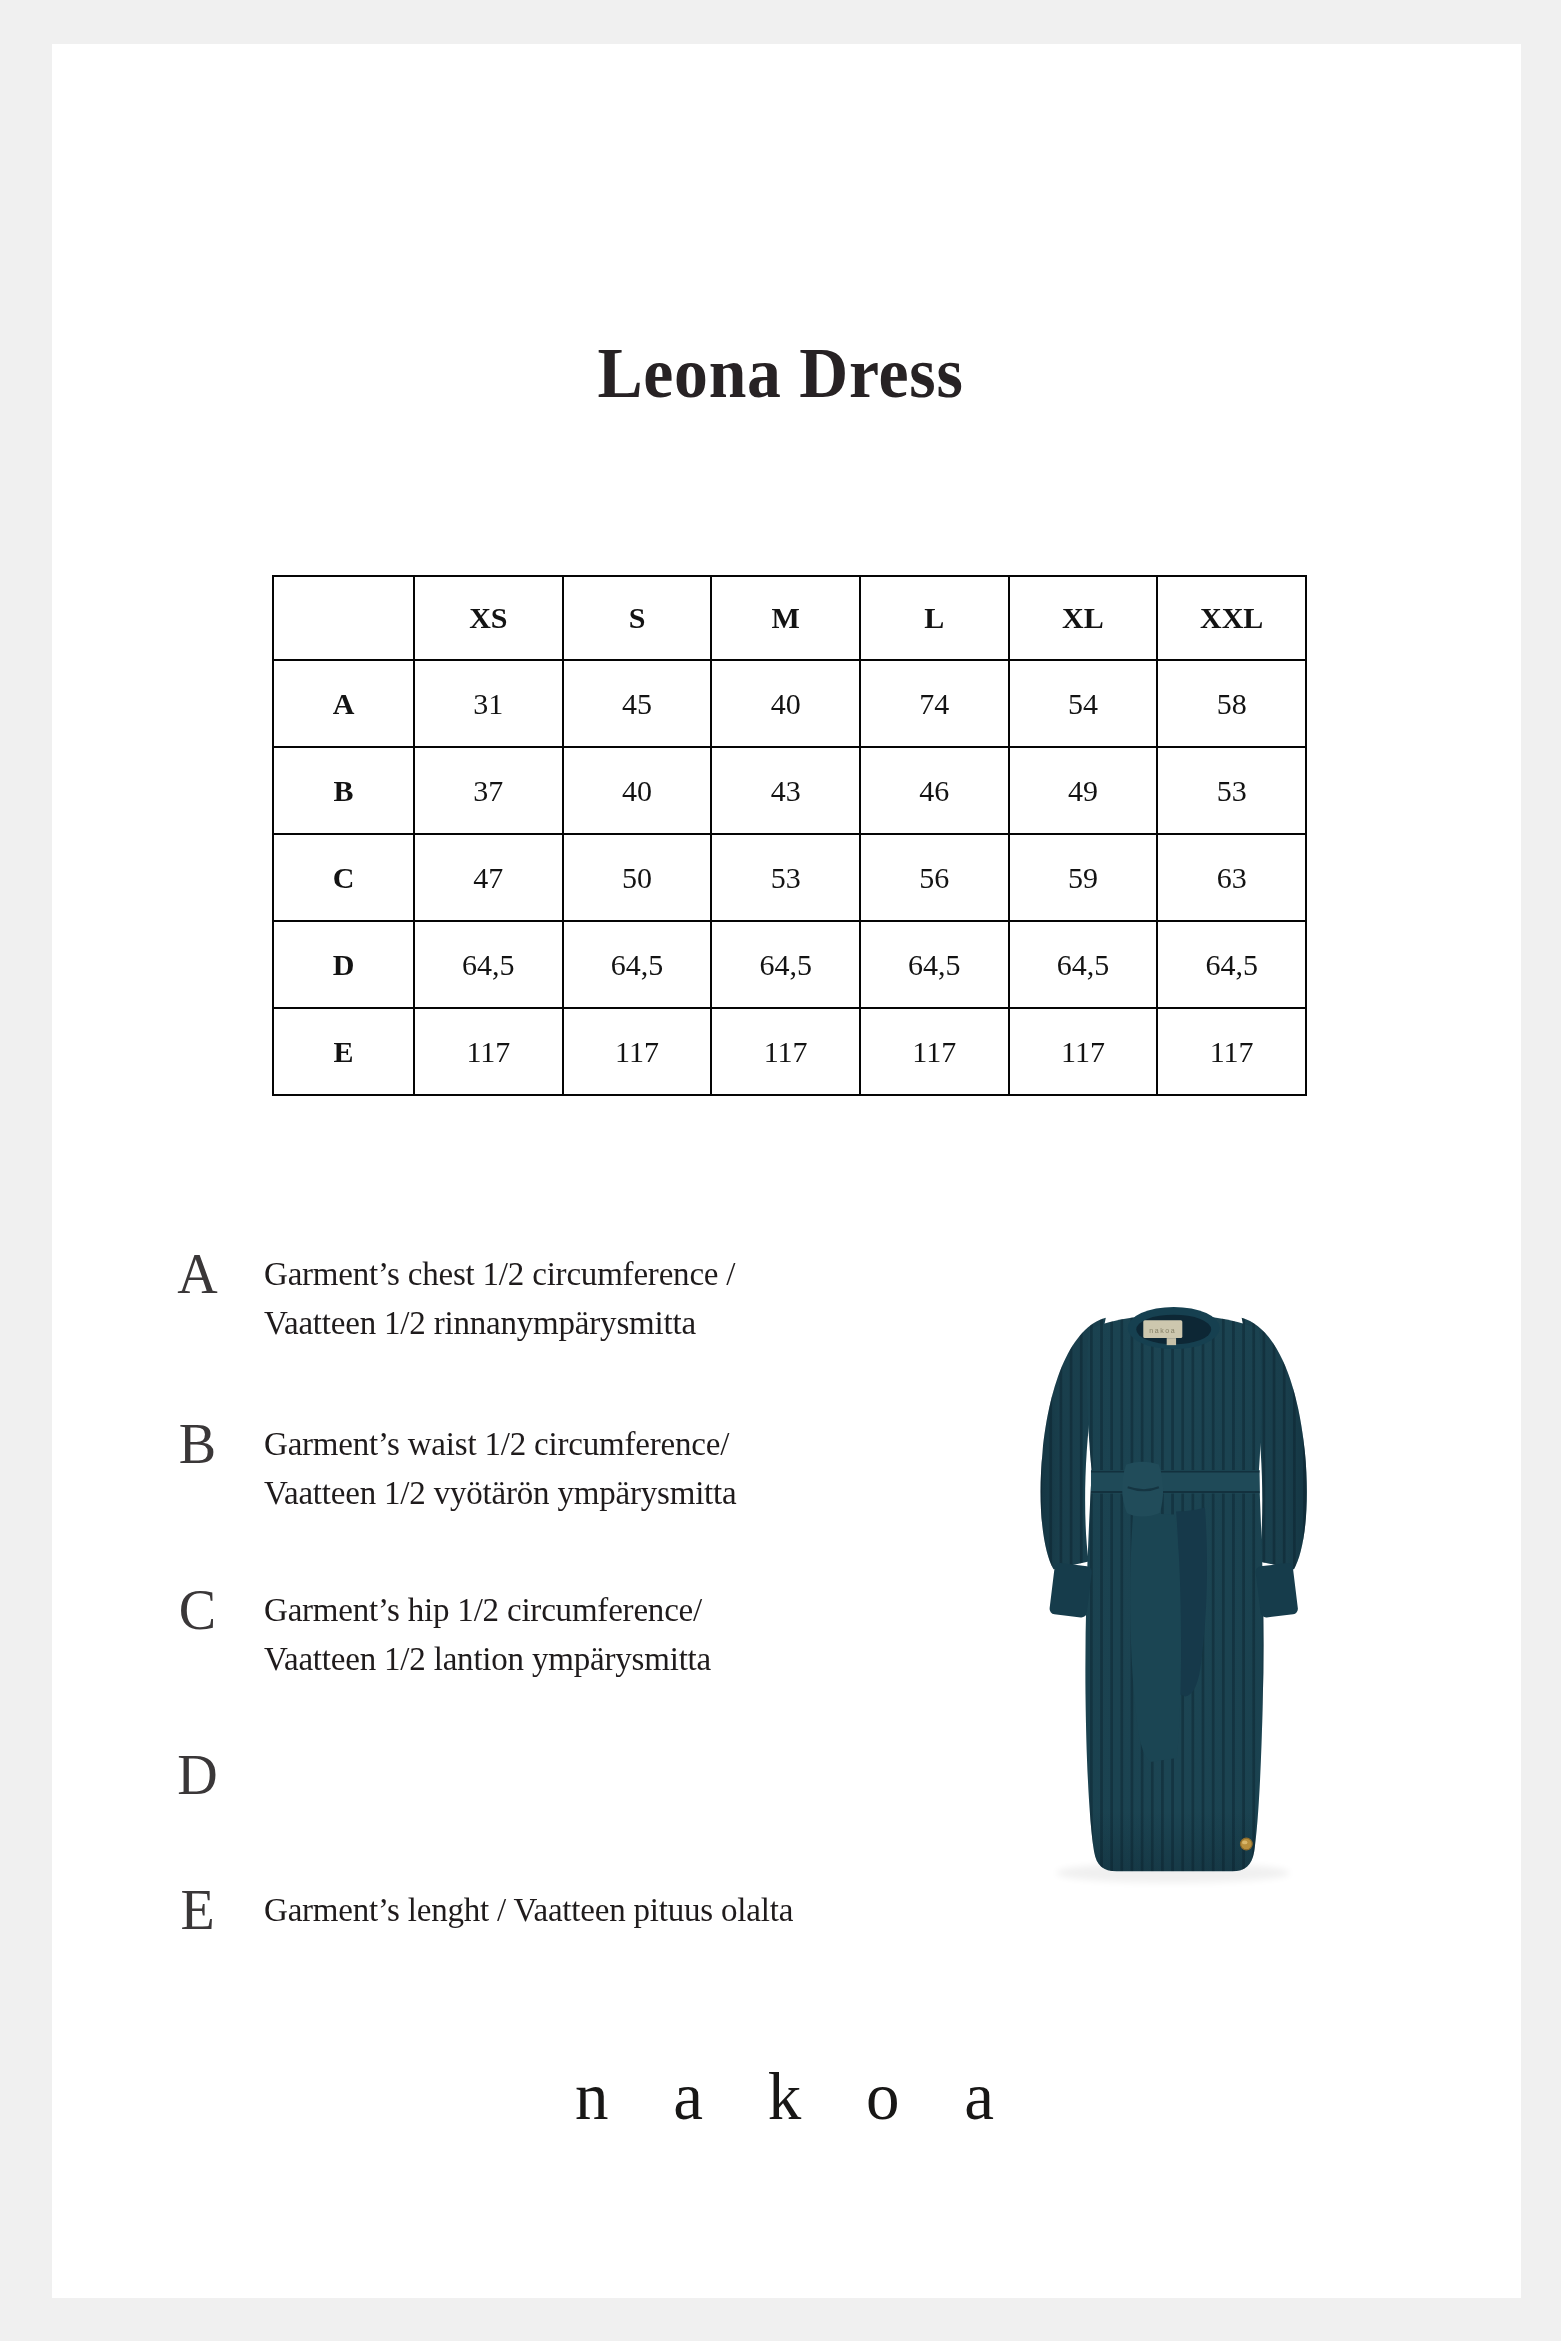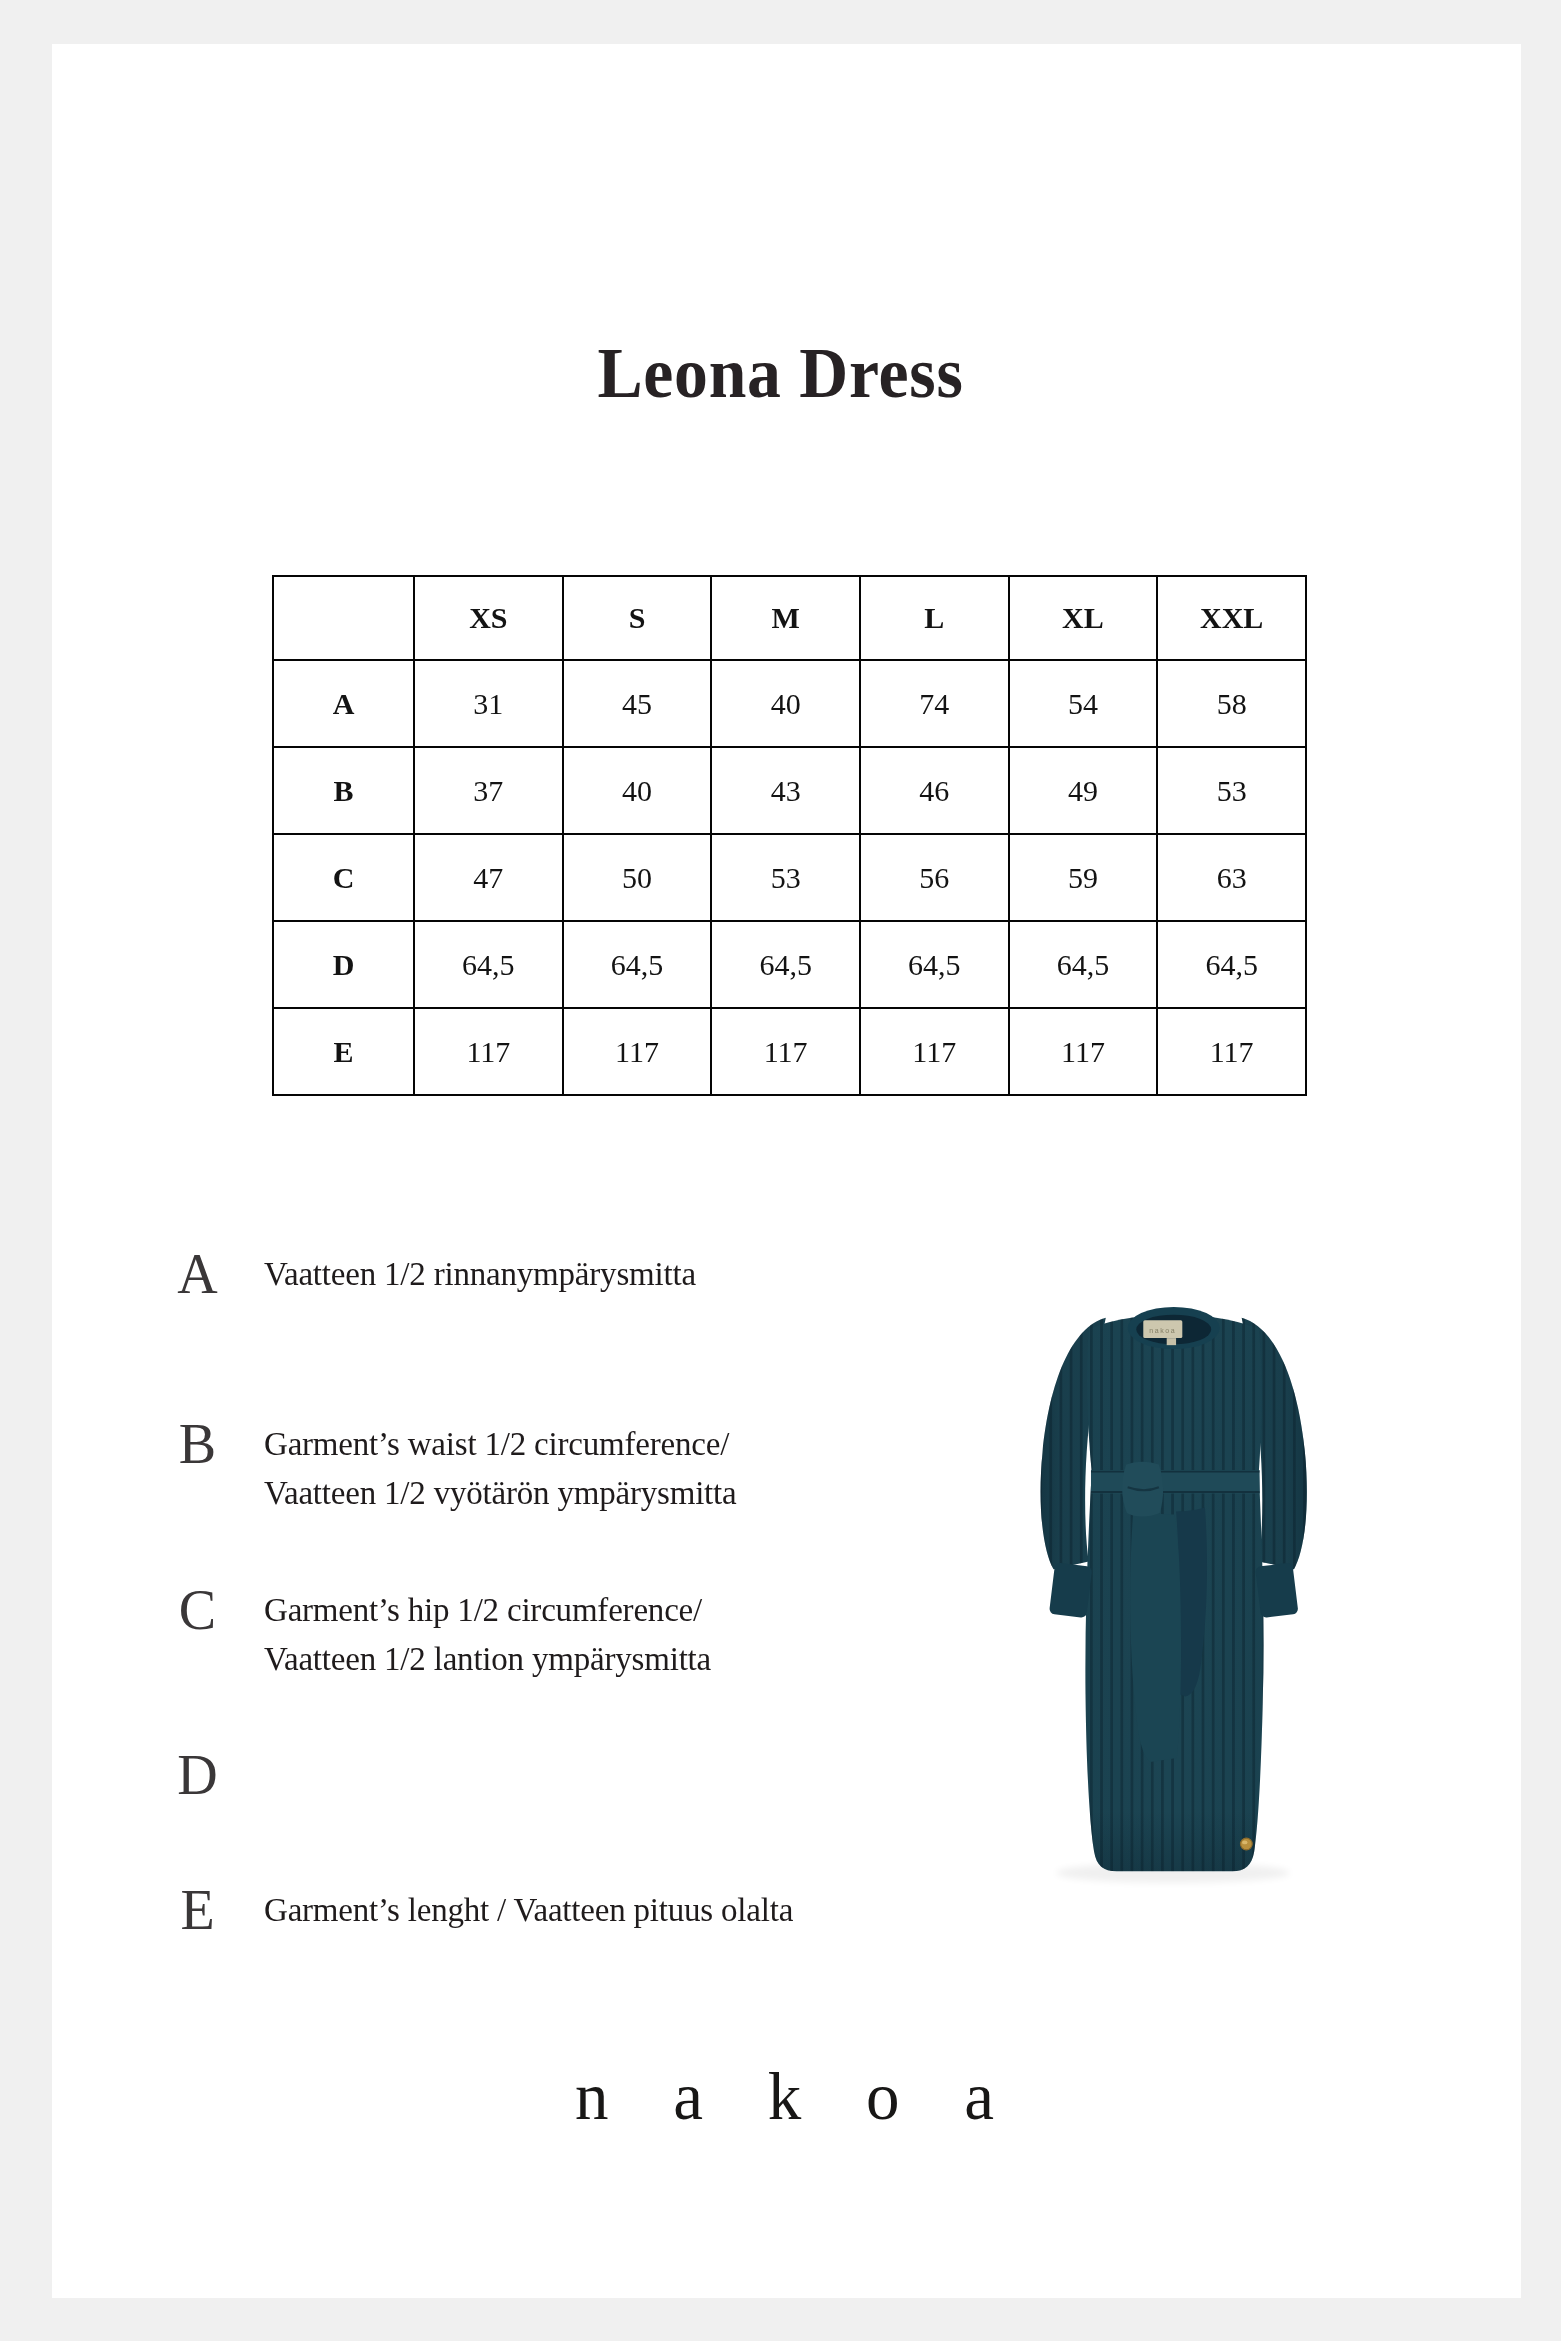--- a/index.html
+++ b/index.html
@@ -159,20 +159,21 @@
         <td>117</td>
         <td>117</td>
       </tr>
     </tbody>
 </table>
 
 <div id="legend-root">
     <div class="legend-item" style="top: 1245px;">
       <div class="legend-letter">A</div>
       <div class="legend-text">
+        <div>Garment’s chest 1/2 circumference /</div>
         <div>Vaatteen 1/2 rinnanympärysmitta</div>
       </div>
     </div>
     <div class="legend-item" style="top: 1415px;">
       <div class="legend-letter">B</div>
       <div class="legend-text">
         <div>Garment’s waist 1/2 circumference/</div>
         <div>Vaatteen 1/2 vyötärön ympärysmitta</div>
       </div>
     </div>

